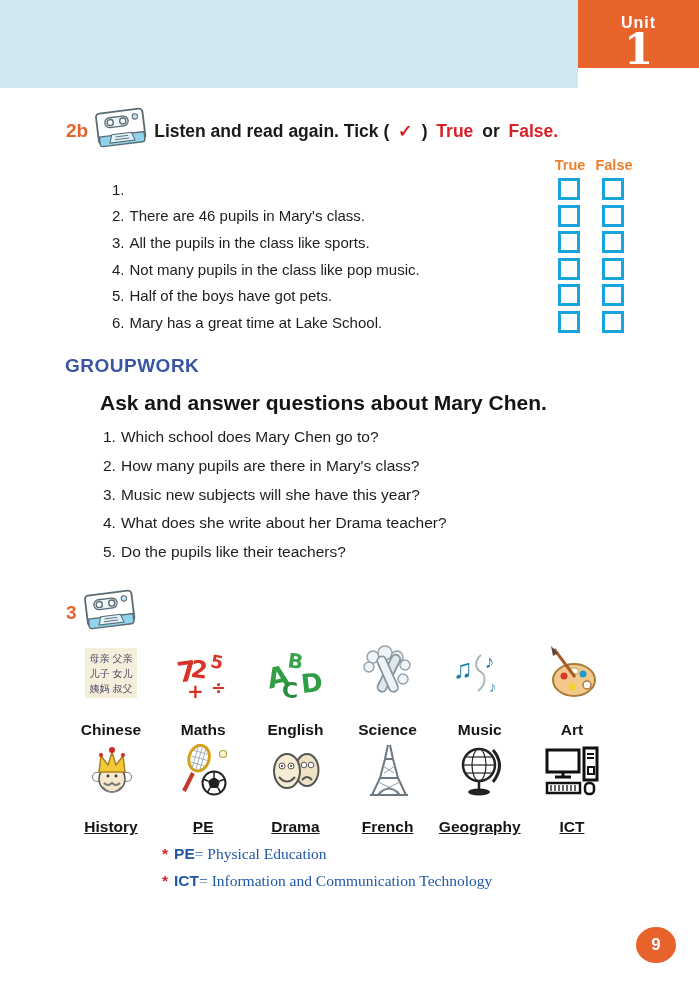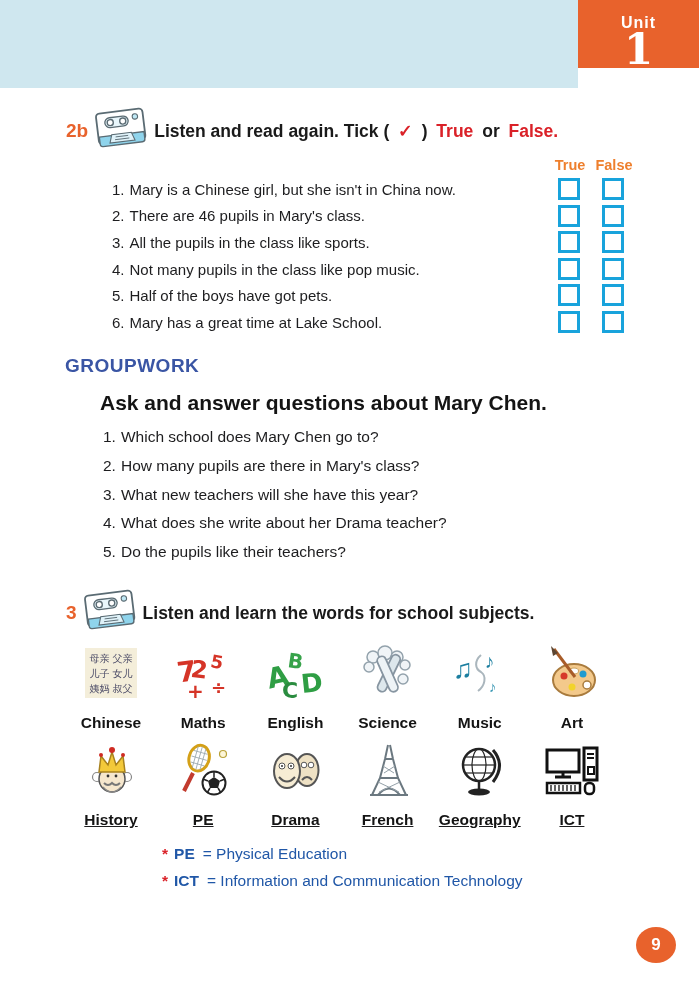--- a/index.html
+++ b/index.html
@@ -43,29 +43,29 @@
   #gw-questions{left:103px;top:428px;}
   .gw-q{height:28.8px;font-size:15.5px;display:flex;align-items:flex-start;}
   .gw-num{margin-right:5px;}
 
   
   .subj-row{display:flex;justify-content:space-between;left:68px;width:547px;text-align:center;}
   #subj-row1{top:643px;}
   #subj-row2{top:740px;text-decoration:underline;}
   .subj-cell{width:86px;display:flex;flex-direction:column;align-items:center;}
   .subj-icon{height:60px;display:flex;align-items:center;justify-content:center;}
-  .subj-label{font-size:15.5px;font-weight:600;color:#141414;margin-top:11px;}
+  .subj-label{font-size:15.5px;font-weight:600;color:#141414;margin-top:18px;}
   .cn{font-size:10px;fill:#4a4a66;font-family:"DejaVu Serif",serif;}
 
   
   #footnotes{left:162px;top:845px;}
   .fn-line{height:27px;font-size:15.5px;color:#2057a7;}
   .fn-star{color:#da2128;font-weight:bold;margin-right:6px;}
   .fn-term{font-weight:bold;}
-  .fn-rest{margin-left:8px;}
+  .fn-rest{margin-left:0;font-family:Liberation Serif, serif;}
 
   
   #page-circle{left:636px;top:927px;width:40px;height:36px;border-radius:50%;background:#e8622c;
     display:flex;align-items:center;justify-content:center;color:#fff;font-weight:bold;font-size:17px;}
 </style>
 </head>
 <body>
 
 <div class="abs" id="top-band"></div>
 <div class="abs" id="unit-tab">
@@ -99,21 +99,20 @@
     <span class="red hsp">False.</span>
   </span>
 </div>
 
 <div class="abs tf-col" id="tf-true">True</div>
 <div class="abs tf-col" id="tf-false">False</div>
 
 <div class="abs" id="statements">
   <div class="stmt-row">
     <span class="stmt-num">1.</span>
-    <span class="stmt-text">Mary is a Chinese girl, but she isn't in China now.</span>
     <span class="checkbox cb-true"></span>
     <span class="checkbox cb-false"></span>
   </div>
   <div class="stmt-row">
     <span class="stmt-num">2.</span>
     <span class="stmt-text">There are 46 pupils in Mary's class.</span>
     <span class="checkbox cb-true"></span>
     <span class="checkbox cb-false"></span>
   </div>
   <div class="stmt-row">
@@ -148,21 +147,21 @@
   <div class="gw-q">
     <span class="gw-num">1.</span>
     <span>Which school does Mary Chen go to?</span>
   </div>
   <div class="gw-q">
     <span class="gw-num">2.</span>
     <span>How many pupils are there in Mary's class?</span>
   </div>
   <div class="gw-q">
     <span class="gw-num">3.</span>
-    <span>What new teachers will she have this year?</span>
+    <span>Music new subjects will she have this year?</span>
   </div>
   <div class="gw-q">
     <span class="gw-num">4.</span>
     <span>What does she write about her Drama teacher?</span>
   </div>
   <div class="gw-q">
     <span class="gw-num">5.</span>
     <span>Do the pupils like their teachers?</span>
   </div>
 </div>
@@ -177,21 +176,20 @@
         <rect x="13" y="11" width="26" height="11" rx="5.5" fill="#e8f6fb" stroke="#5a6b73" stroke-width="1.5"></rect>
         <circle cx="19" cy="16.5" r="3.4" fill="#ffffff" stroke="#5a6b73" stroke-width="1.5"></circle>
         <circle cx="33" cy="16.5" r="3.4" fill="#ffffff" stroke="#5a6b73" stroke-width="1.5"></circle>
         <circle cx="47" cy="13" r="3" fill="#bfe8f5" stroke="#5a6b73" stroke-width="1.2"></circle>
         <path d="M16 39 L19 30 H41 L44 39 Z" fill="#dff2f9" stroke="#5a6b73" stroke-width="1.2"></path>
         <line x1="23" y1="33" x2="37" y2="33" stroke="#5a6b73" stroke-width="1"></line>
         <line x1="22" y1="36" x2="38" y2="36" stroke="#5a6b73" stroke-width="1"></line>
       </g>
     </svg>
   </span>
-  <span class="sec-title">Listen and learn the words for school subjects.</span>
 </div>
 
 <div class="abs subj-row" id="subj-row1">
   <div class="subj-cell">
     <span class="subj-icon">
       <svg width="58" height="56" viewBox="0 0 58 56">
         <rect x="3" y="3" width="52" height="50" fill="#f4eeda"></rect>
         <text class="cn" x="29" y="17" text-anchor="middle">母亲 父亲</text>
         <text class="cn" x="29" y="32" text-anchor="middle">儿子 女儿</text>
         <text class="cn" x="29" y="47" text-anchor="middle">姨妈 叔父</text>

